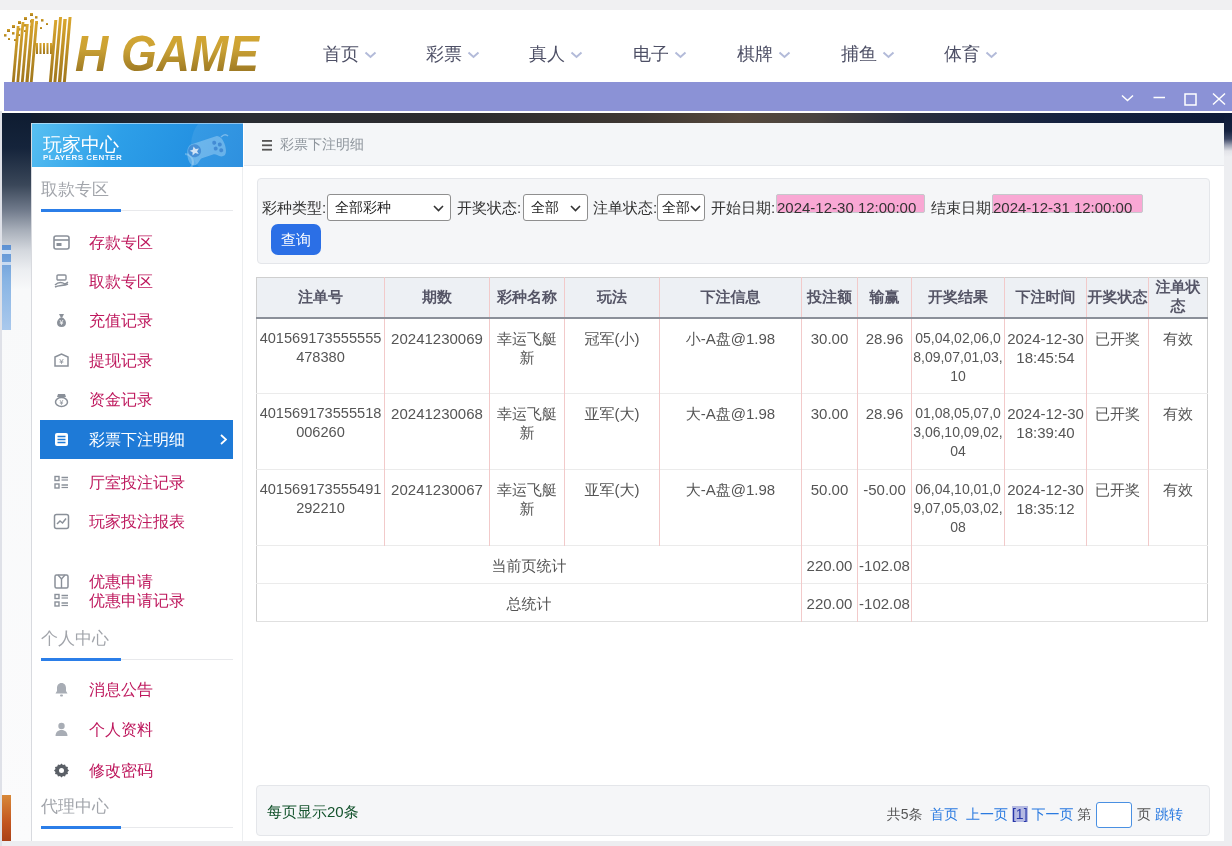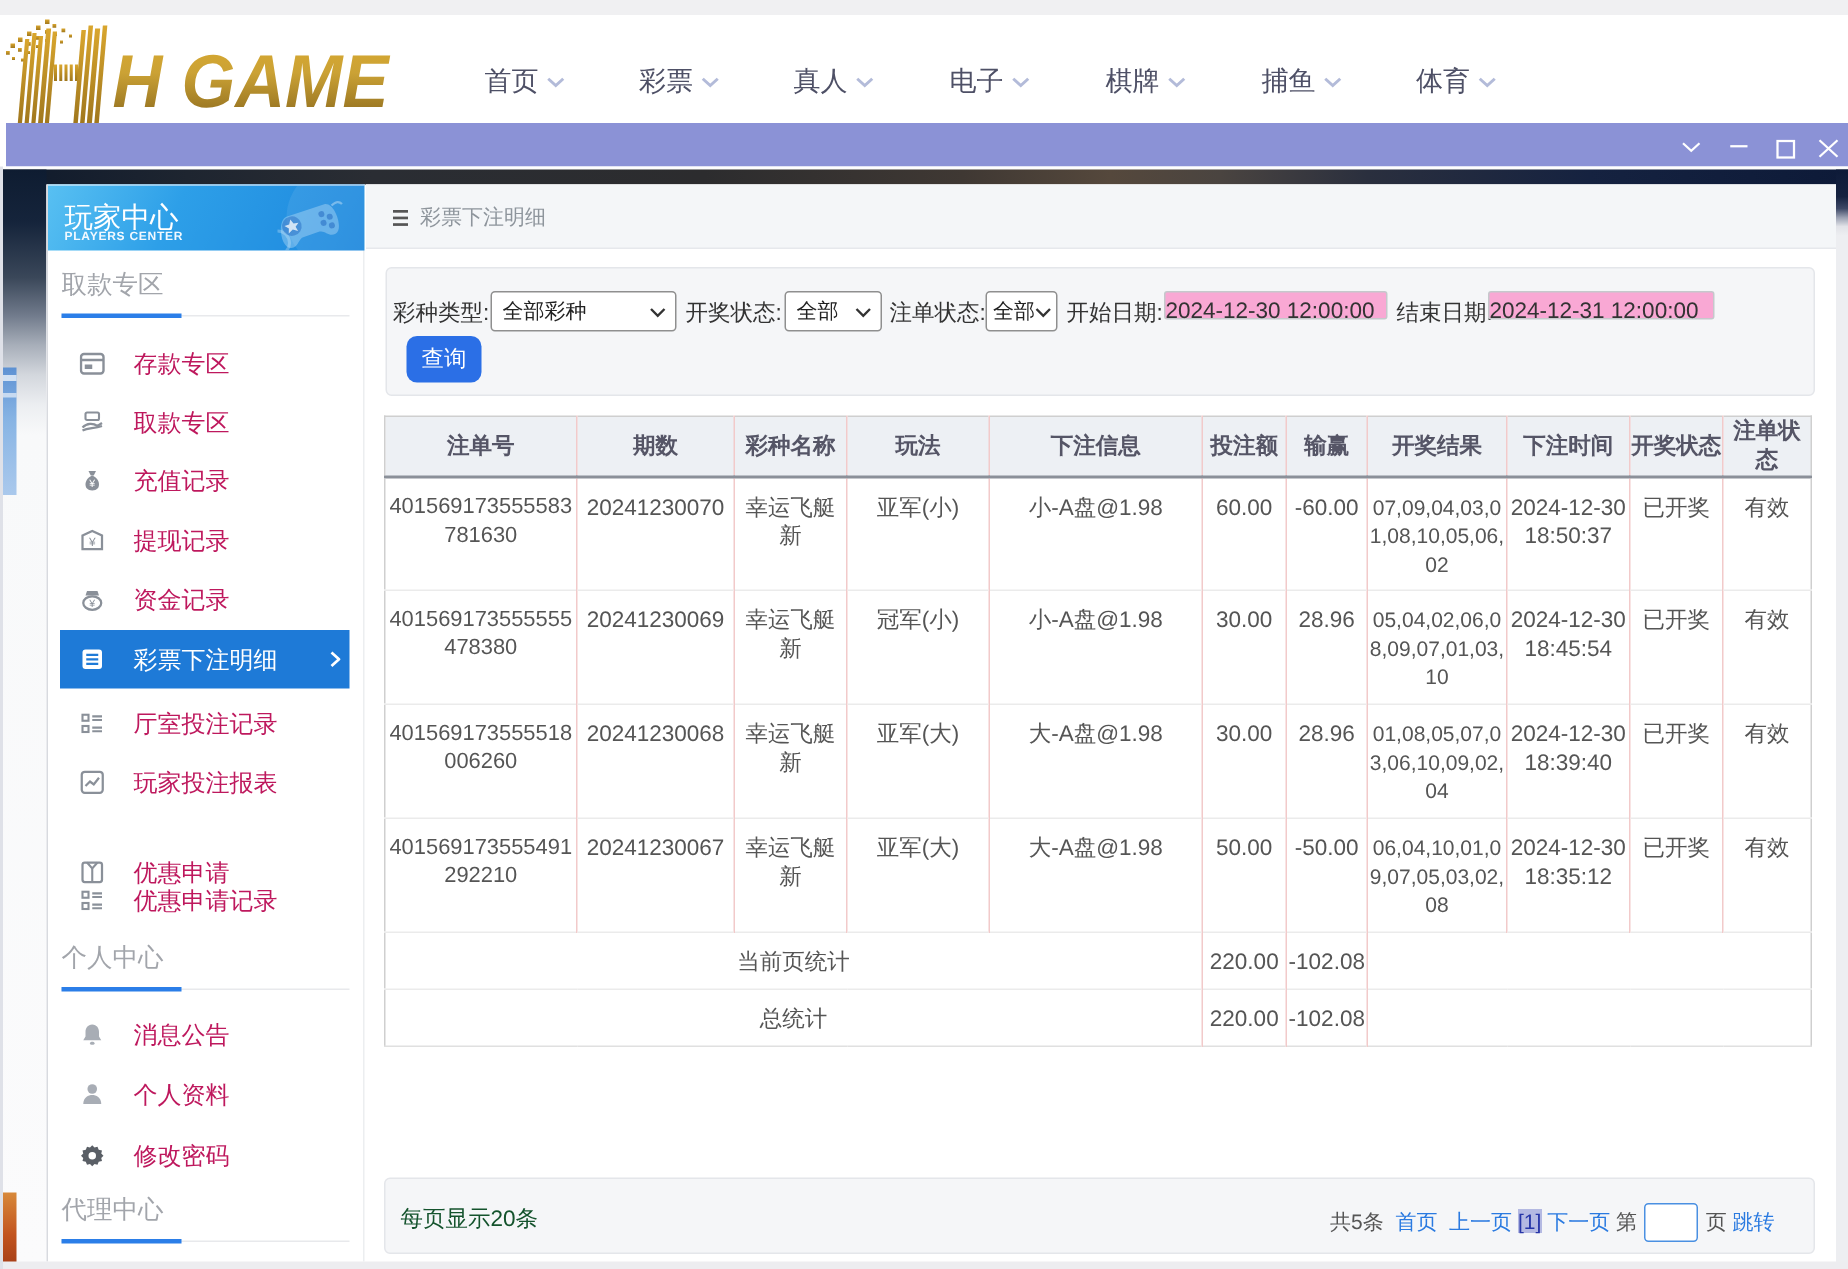--- a/index.html
+++ b/index.html
@@ -356,33 +356,20 @@
         <th>投注额</th>
         <th>输赢</th>
         <th>开奖结果</th>
         <th>下注时间</th>
         <th>开奖状态</th>
         <th>注单状态</th>
   </tr>
     </thead>
   <tbody>
     <tr class="dr">
-        <td class="fc num">401569173555583781630</td>
-        <td>20241230070</td>
-        <td>幸运飞艇新</td>
-        <td>亚军(小)</td>
-        <td>小-A盘@1.98</td>
-        <td>60.00</td>
-        <td>-60.00</td>
-        <td class="res">07,09,04,03,01,08,10,05,06,02</td>
-        <td>2024-12-30 18:50:37</td>
-        <td>已开奖</td>
-        <td>有效</td>
-      </tr>
-    <tr class="dr">
         <td class="fc num">401569173555555478380</td>
         <td>20241230069</td>
         <td>幸运飞艇新</td>
         <td>冠军(小)</td>
         <td>小-A盘@1.98</td>
         <td>30.00</td>
         <td>28.96</td>
         <td class="res">05,04,02,06,08,09,07,01,03,10</td>
         <td>2024-12-30 18:45:54</td>
         <td>已开奖</td>

